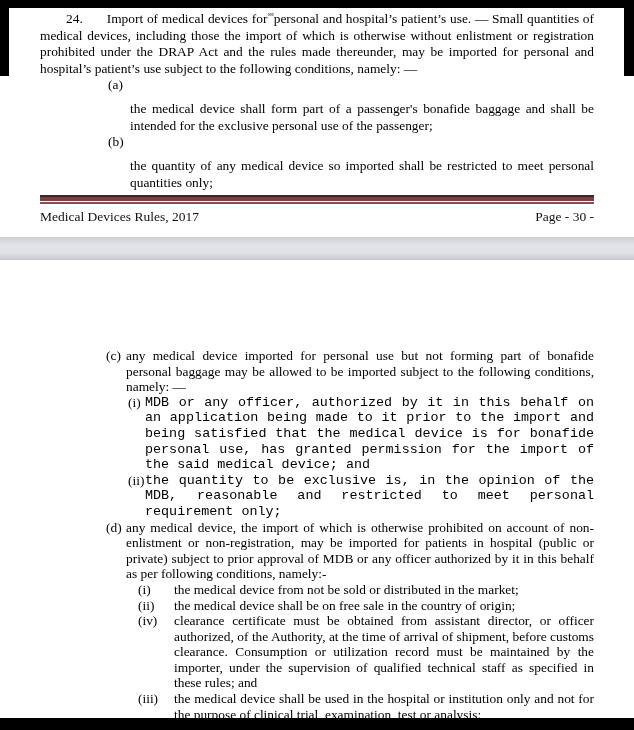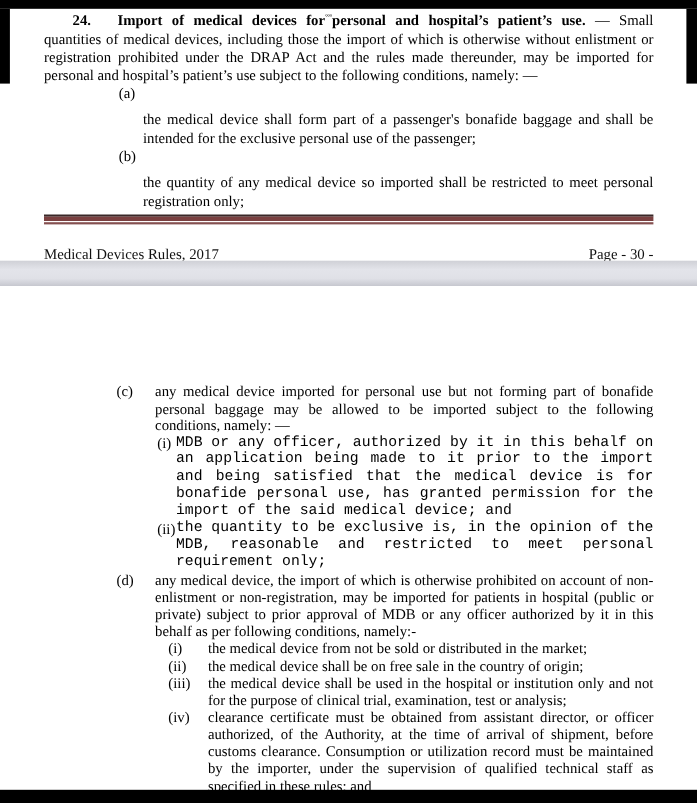--- a/index.html
+++ b/index.html
@@ -9,45 +9,45 @@
   .bar.top{top:0;height:8px;}
   .bar.bottom{top:718px;height:12px;}
   .strip{position:absolute;top:8px;height:68px;background:#000;}
   .strip.left{left:0;width:9px;}
   .strip.right{left:624px;width:10px;}
 
   .page1{position:absolute;top:8px;left:40px;width:554px;}
   .justify{text-align:justify;}
   p{margin:0;}
   .intro{font-size:13.4px;line-height:16.5px;padding-top:3px;}
-  .bold{font-weight:bold;}
+  .bold{font-weight:normal;}
   .tab{display:inline-block;width:24px;}
   .indent{display:inline-block;width:26px;}
   sup.marks{font-size:6.5px;letter-spacing:-0.5px;vertical-align:super;line-height:0;}
 
   .li{display:flex;font-size:13.4px;line-height:16.5px;}
   .li .mk{flex:0 0 22px;}
   .li .tx{flex:1;text-align:justify;margin-top:24px;}
   .list-ab{margin-left:68px;width:486px;}
 
   .footer-rule{margin-top:4px;width:554px;}
   .fr1{height:2px;background:#3a2828;}
   .fr2{height:4px;background:#7a4040;}
   .fr3{height:1px;background:#ffffff;}
   .fr4{height:2px;background:#855050;}
-  .footer-row{display:flex;justify-content:space-between;margin-top:19px;
+  .footer-row{display:flex;justify-content:space-between;margin-top:5px;
               font-size:13.5px;color:#111;}
 
   .gray-band{position:absolute;top:237px;left:0;width:634px;height:23px;
              background:linear-gradient(to bottom,#cfd0d6,#e3e4ea 35%,#e0e1e7 70%,#c6c7cf);}
 
   .page2{position:absolute;top:348px;left:40px;width:554px;font-size:13.4px;line-height:15.6px;}
   .li2{display:flex;}
   .li2 > .mk{flex:0 0 20px;margin-left:66px;}
-  .li2 > .tx{flex:1;text-align:justify;margin-left:15px;}
+  .li2 > .tx{flex:1;text-align:justify;}
   .sub{display:flex;margin-left:2px;}
   .sub > .mk{flex:0 0 17px;}
   .sub > .tx{flex:1;text-align:justify;font-family:Liberation Mono, monospace;}
   .rom{display:flex;margin-left:12px;}
   .rom > .mk{flex:0 0 36px;}
   .rom > .tx{flex:1;text-align:justify;}
 </style>
 </head>
 <body>
 
@@ -60,21 +60,21 @@
     <p class="intro justify">
       <span class="indent"></span><span class="bold">24.</span><span class="tab"></span><span class="bold">Import of medical devices for</span><sup class="marks">°°°</sup><span class="bold">personal and hospital’s patient’s use.</span> <span>— Small quantities of medical devices, including those the import of which is otherwise without enlistment or registration prohibited under the DRAP Act and the rules made thereunder, may be imported for personal and hospital’s patient’s use subject to the following conditions, namely: —</span>
     </p>
     <div class="list-ab">
       <div class="li">
         <span class="mk">(a)</span>
         <span class="tx">the medical device shall form part of a passenger's bonafide baggage and shall be intended for the exclusive personal use of the passenger;</span>
       </div>
       <div class="li">
         <span class="mk">(b)</span>
-        <span class="tx">the quantity of any medical device so imported shall be restricted to meet personal registration only;</span>
+        <span class="tx">the quantity of any medical device so imported shall be restricted to meet personal quantities only;</span>
       </div>
     </div>
 
     <div class="footer-rule">
       <div class="fr1"></div>
       <div class="fr2"></div>
       <div class="fr3"></div>
       <div class="fr4"></div>
     </div>
     <div class="footer-row">
@@ -106,26 +106,26 @@
         <span>any medical device, the import of which is otherwise prohibited on account of non-enlistment or non-registration, may be imported for patients in hospital (public or private) subject to prior approval of MDB or any officer authorized by it in this behalf as per following conditions, namely:-</span>
         <div class="rom">
           <span class="mk">(i)</span>
           <span class="tx">the medical device from not be sold or distributed in the market;</span>
         </div>
         <div class="rom">
           <span class="mk">(ii)</span>
           <span class="tx">the medical device shall be on free sale in the country of origin;</span>
         </div>
         <div class="rom">
+          <span class="mk">(iv)</span>
+          <span class="tx">clearance certificate must be obtained from assistant director, or officer authorized, of the Authority, at the time of arrival of shipment, before customs clearance. Consumption or utilization record must be maintained by the importer, under the supervision of qualified technical staff as specified in these rules; and</span>
+        </div>
+        <div class="rom">
           <span class="mk">(iii)</span>
           <span class="tx">the medical device shall be used in the hospital or institution only and not for the purpose of clinical trial, examination, test or analysis;</span>
-        </div>
-        <div class="rom">
-          <span class="mk">(iv)</span>
-          <span class="tx">clearance certificate must be obtained from assistant director, or officer authorized, of the Authority, at the time of arrival of shipment, before customs clearance. Consumption or utilization record must be maintained by the importer, under the supervision of qualified technical staff as specified in these rules; and</span>
         </div>
         <div class="rom">
           <span class="mk">(v)</span>
           <span class="tx">the medical device is not enlisted or registered or available in Devices.</span>
         </div>
       </div>
     </div>
   </div>
 
   <div class="bar bottom"></div>

